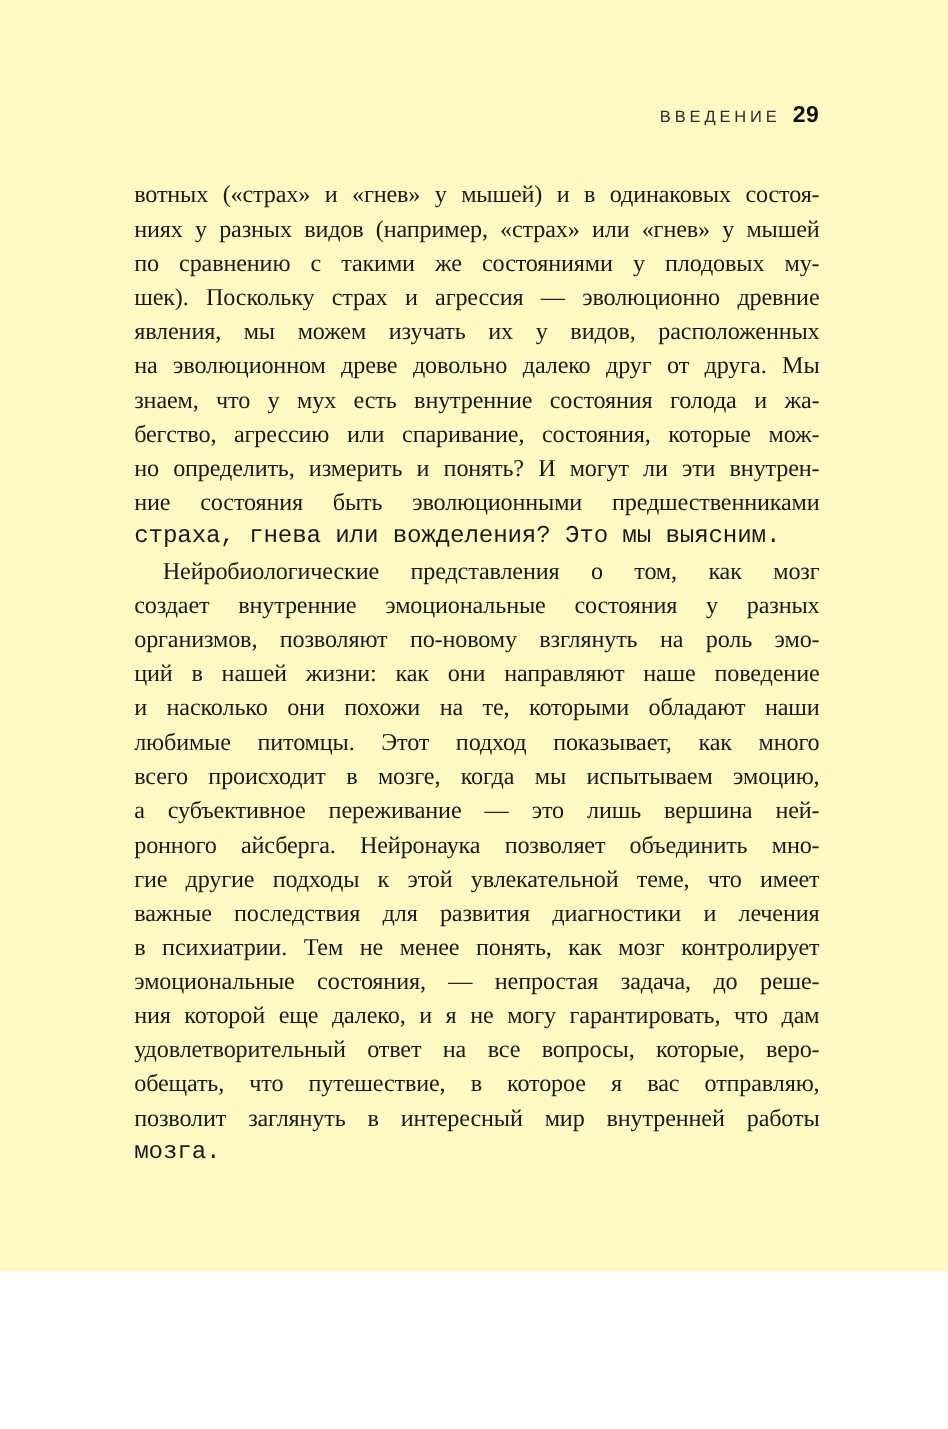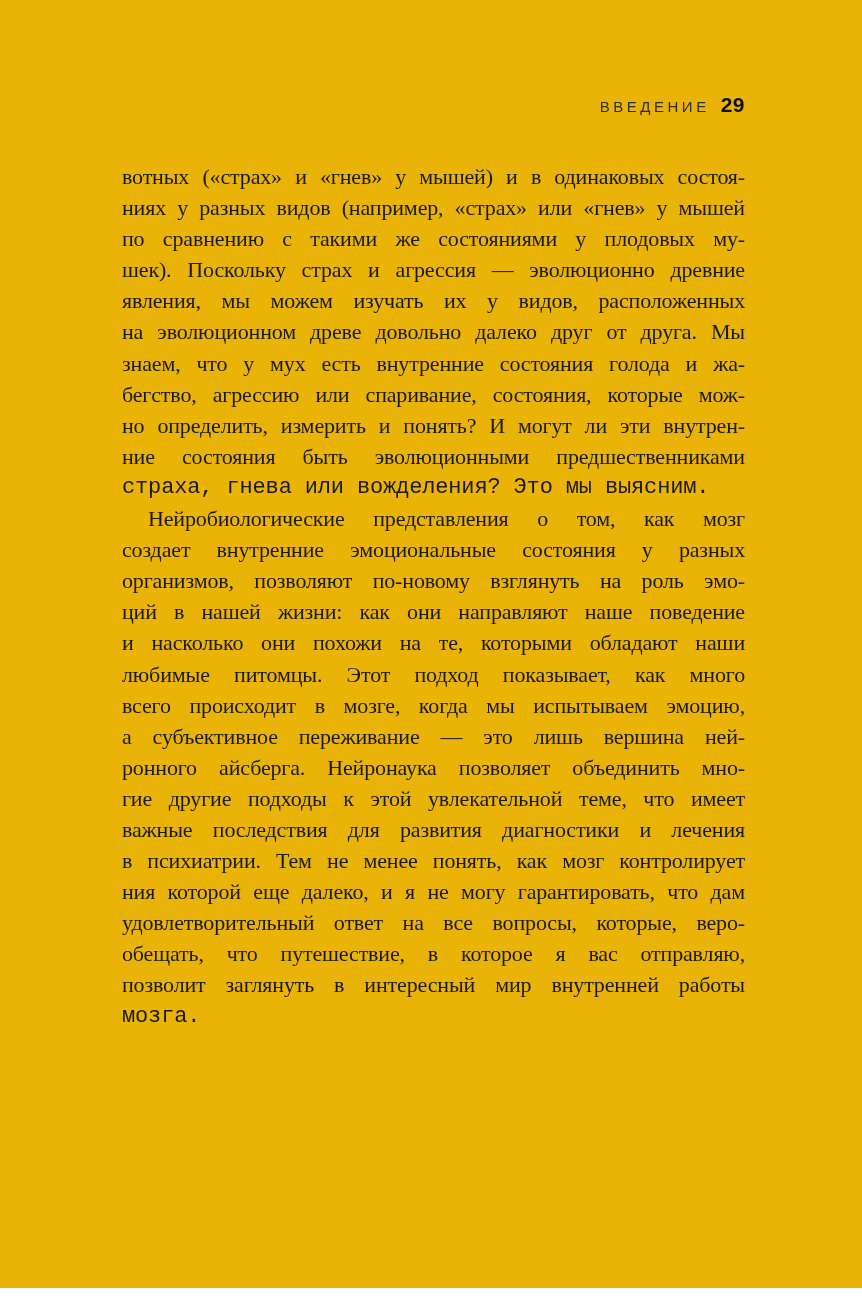--- a/index.html
+++ b/index.html
@@ -3,22 +3,22 @@
 <meta charset="utf-8">
 <style>
   html, body {
     margin: 0;
     padding: 0;
     background: #ffffff;
   }
   .page {
     position: relative;
     width: 862px;
-    height: 1288px;
-    background: #eab308;
+    height: 1156px;
+    background: #fef9c3;
     overflow: hidden;
     font-family: "Liberation Serif", "DejaVu Serif", serif;
   }
   .running-head {
     position: absolute;
     top: 93px;
     left: 122px;
     width: 623px;
     text-align: right;
     white-space: nowrap;
@@ -94,20 +94,21 @@
       <div class="line">организмов, позволяют по-новому взглянуть на роль эмо-</div>
       <div class="line">ций в нашей жизни: как они направляют наше поведение</div>
       <div class="line">и насколько они похожи на те, которыми обладают наши</div>
       <div class="line">любимые питомцы. Этот подход показывает, как много</div>
       <div class="line">всего происходит в мозге, когда мы испытываем эмоцию,</div>
       <div class="line">а субъективное переживание — это лишь вершина ней-</div>
       <div class="line">ронного айсберга. Нейронаука позволяет объединить мно-</div>
       <div class="line">гие другие подходы к этой увлекательной теме, что имеет</div>
       <div class="line">важные последствия для развития диагностики и лечения</div>
       <div class="line">в психиатрии. Тем не менее понять, как мозг контролирует</div>
+      <div class="line">эмоциональные состояния, — непростая задача, до реше-</div>
       <div class="line">ния которой еще далеко, и я не могу гарантировать, что дам</div>
       <div class="line">удовлетворительный ответ на все вопросы, которые, веро-</div>
       <div class="line">обещать, что путешествие, в которое я вас отправляю,</div>
       <div class="line">позволит заглянуть в интересный мир внутренней работы</div>
       <div class="line final">мозга.</div>
     </div>
 
   </div>
 
 </div>

